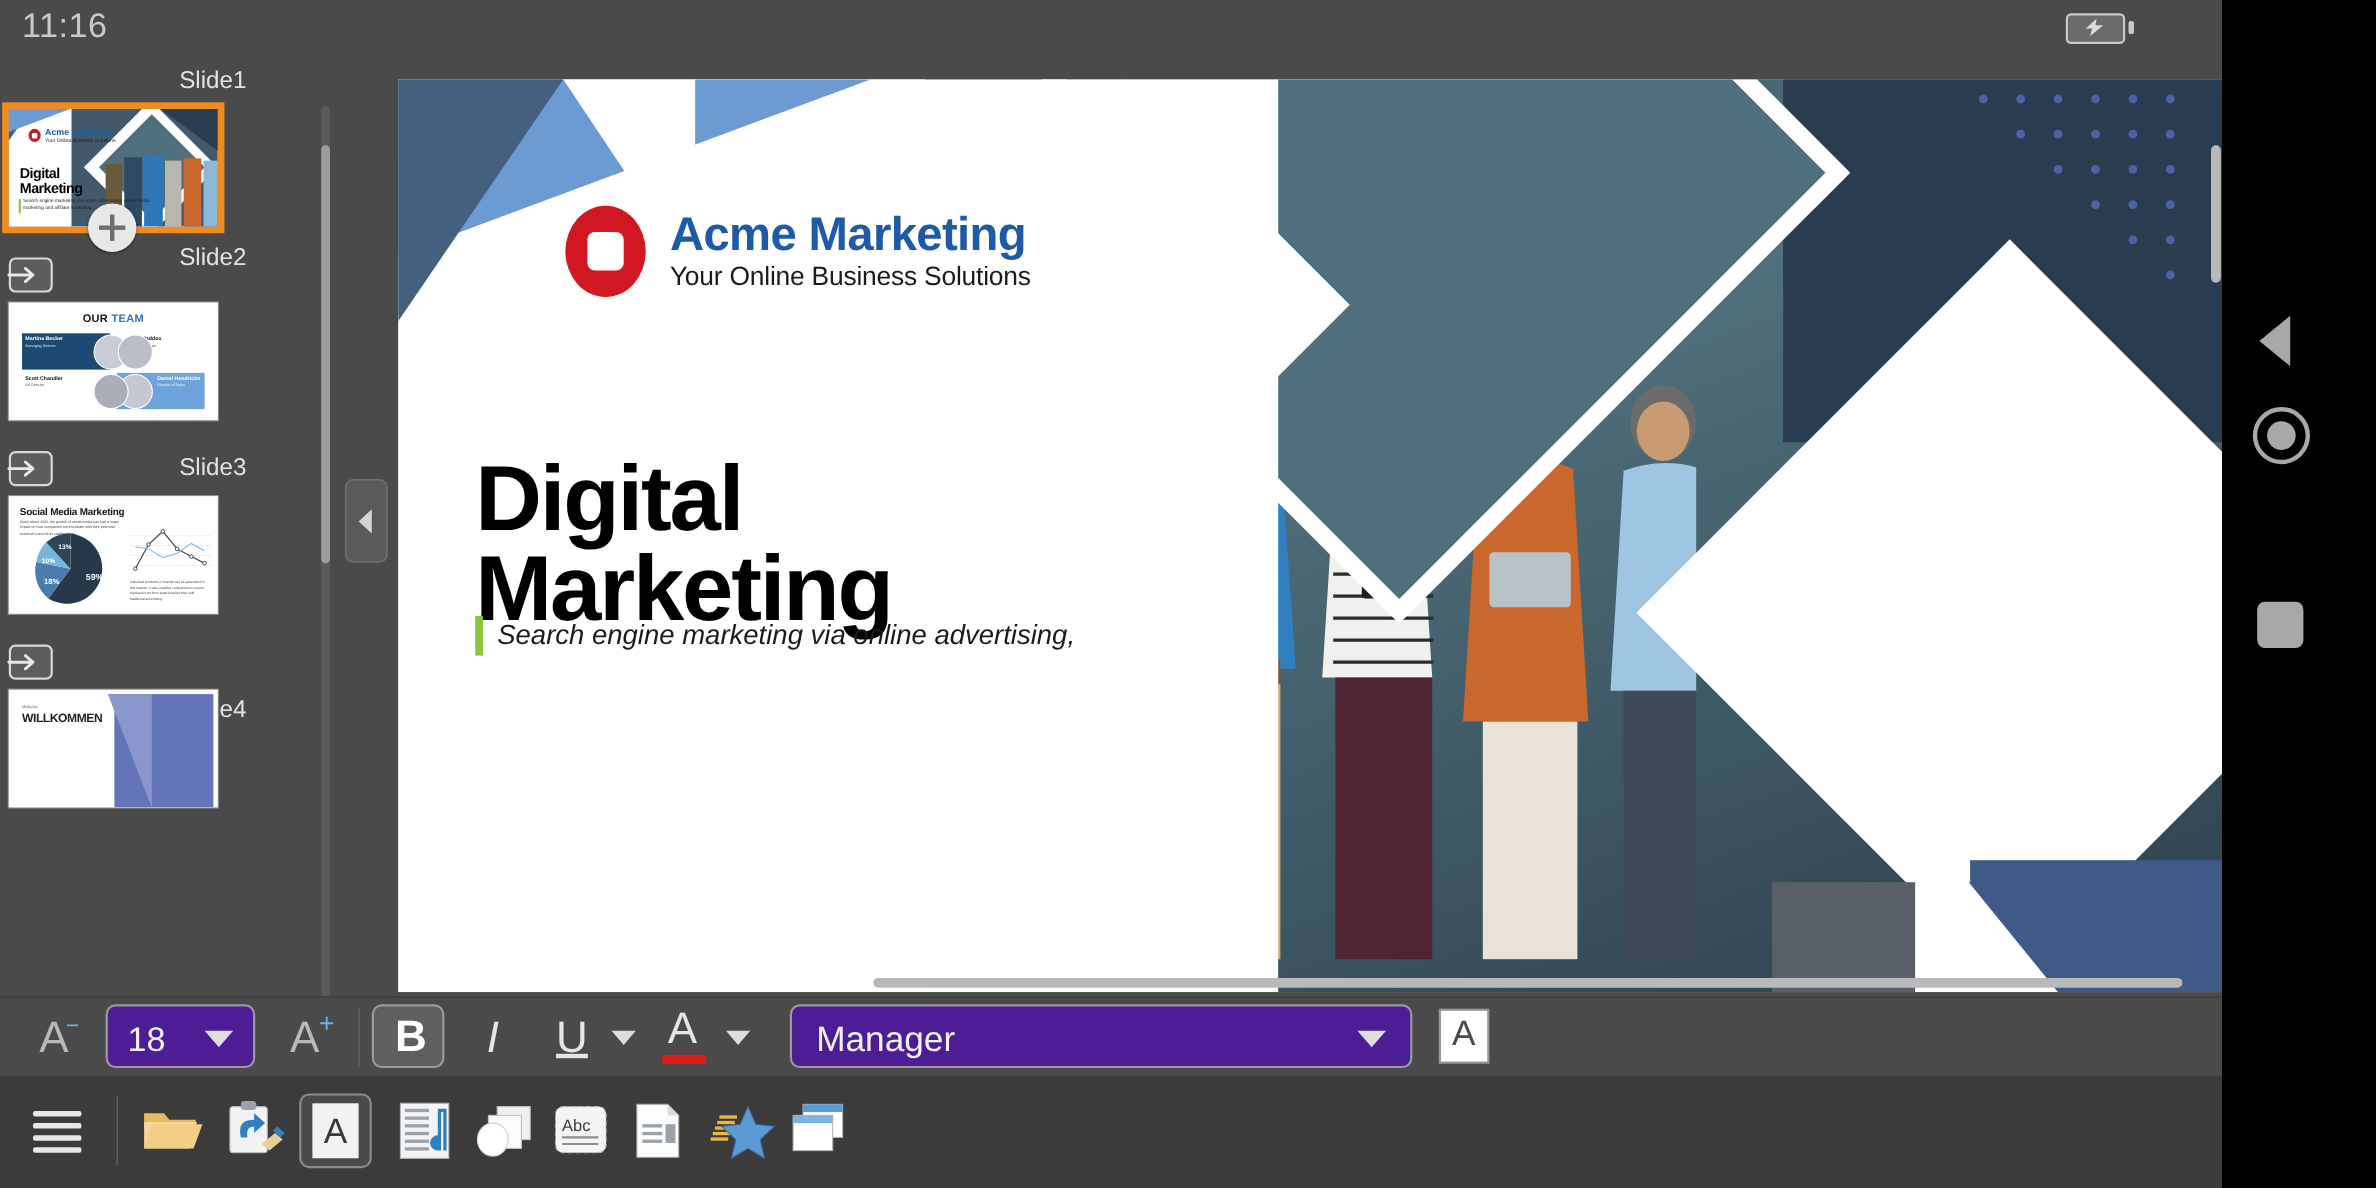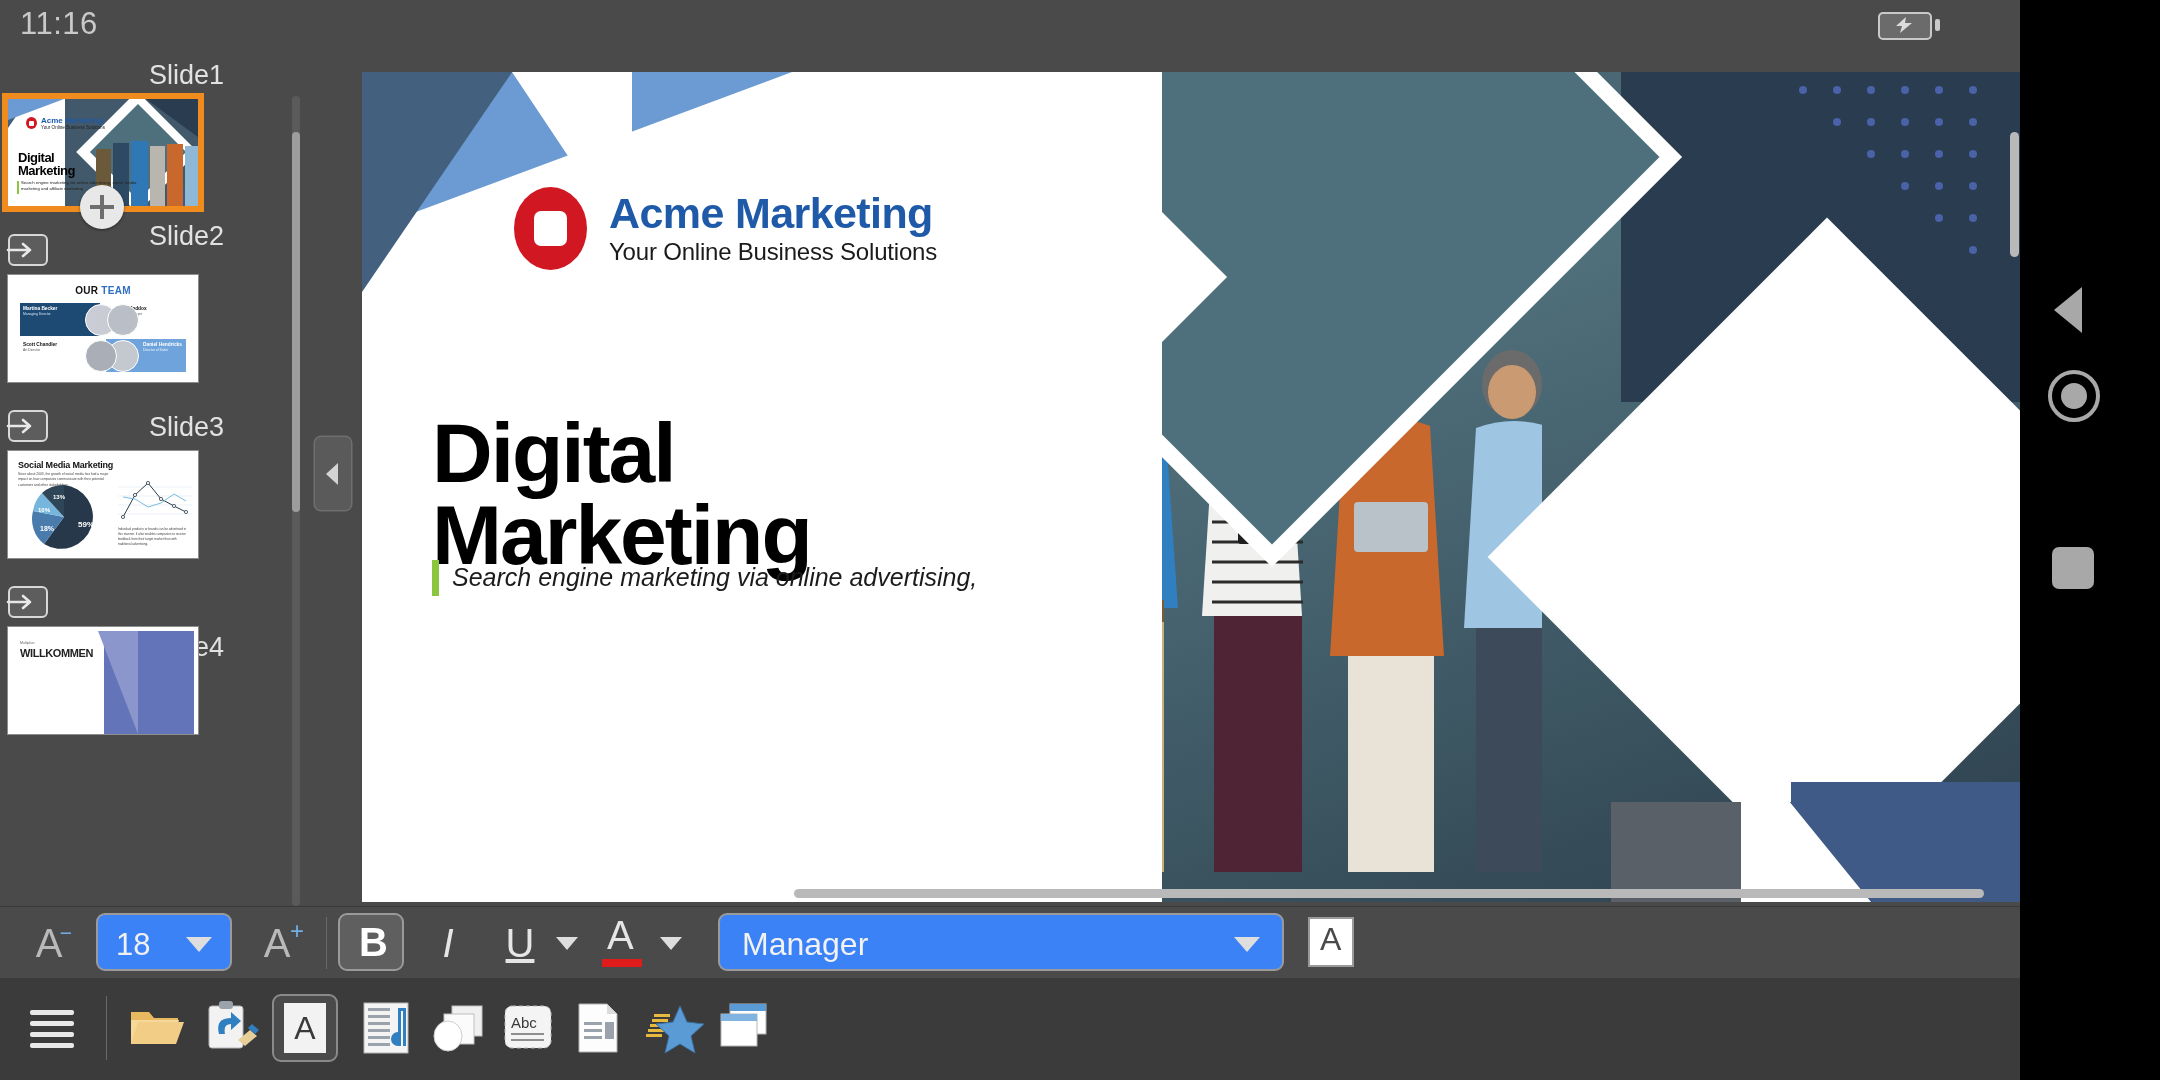--- a/index.html
+++ b/index.html
@@ -15,21 +15,21 @@
 
   
   .navbar{position:absolute;right:0;top:0;width:140px;height:1080px;background:#000;}
   .nav-back{position:absolute;left:34px;top:287px;width:0;height:0;border-top:23px solid transparent;border-bottom:23px solid transparent;border-right:28px solid #a8a8a8;}
   .nav-home{position:absolute;left:28px;top:370px;width:52px;height:52px;border-radius:50%;border:4px solid #a8a8a8;box-sizing:border-box;}
   .nav-home:after{content:"";position:absolute;left:9px;top:9px;width:26px;height:26px;border-radius:50%;background:#a8a8a8;}
   .nav-recents{position:absolute;left:32px;top:547px;width:42px;height:42px;border-radius:7px;background:#a8a8a8;}
 
   
   .slidepanel{position:absolute;left:0;top:46px;width:310px;height:860px;background:#4a4a4a;overflow:hidden;}
-  .slide-label{position:absolute;right:86px;font-size:27px;color:#e2e2e2;font-weight:400;}
+  .slide-label{position:absolute;right:86px;font-size:22px;color:#e2e2e2;font-weight:400;}
   .thumb{position:absolute;left:8px;width:190px;height:107px;background:#fff;box-shadow:0 0 0 1px #8d8d8d;overflow:hidden;}
   .thumb.sel{outline:6px solid #f08c1e;outline-offset:0;left:8px;}
   .addbtn{position:absolute;width:44px;height:44px;border-radius:50%;background:#e8e8e8;box-shadow:0 1px 3px rgba(0,0,0,.45);}
   .addbtn:before,.addbtn:after{content:"";position:absolute;background:#6e6e6e;}
   .addbtn:before{left:10px;top:20px;width:24px;height:4px;}
   .addbtn:after{left:20px;top:10px;width:4px;height:24px;}
   .insertbtn{position:absolute;left:8px;width:36px;height:28px;border:2.5px solid #d8d8d8;border-radius:6px;background:#5d5d5d;}
   .insertbtn svg{position:absolute;left:-8px;top:3px;}
   .panel-scroll{position:absolute;left:292px;top:86px;width:8px;height:380px;border-radius:4px;background:#9d9d9d;}
   .panel-scroll-track{position:absolute;left:292px;top:50px;width:8px;height:810px;border-radius:4px;background:#5a5a5a;}
@@ -66,21 +66,21 @@
 
   .hdl{position:absolute;left:70px;top:340px;font-size:84px;font-weight:bold;color:#000;line-height:.98;letter-spacing:-2px;}
   .sub-wrap{position:absolute;left:70px;top:488px;display:flex;}
   .sub-bar{width:7px;background:#8cc63e;flex:none;margin-right:13px;}
   .sub-txt{font-size:25px;color:#1b1b1b;line-height:1.42;font-style:italic;}
 
   
   .tb1{position:absolute;left:0;top:906px;width:2020px;height:72px;background:#4a4a4a;border-top:1px solid #3a3a3a;}
   .tb2{position:absolute;left:0;top:978px;width:2020px;height:102px;background:#3b3b3b;}
   .tbtn{position:absolute;display:flex;align-items:center;justify-content:center;color:#dcdcdc;}
-  .box{border:2px solid #9a9a9a;border-radius:9px;background:#3b82f6;box-sizing:border-box;}
+  .box{border:2px solid #9a9a9a;border-radius:9px;background:#4c1d95;box-sizing:border-box;}
   .sizeval{font-size:31px;color:#f0f0f0;}
   .caret{width:0;height:0;border-left:13px solid transparent;border-right:13px solid transparent;border-top:15px solid #dedede;}
   .caret.sm{border-left:11px solid transparent;border-right:11px solid transparent;border-top:13px solid #dedede;}
   .glyph{font-size:42px;color:#e6e6e6;line-height:1;}
   .sep{position:absolute;width:1px;background:#6a6a6a;}
   .ic{position:absolute;}
 </style>
 </head>
 <body>
 

